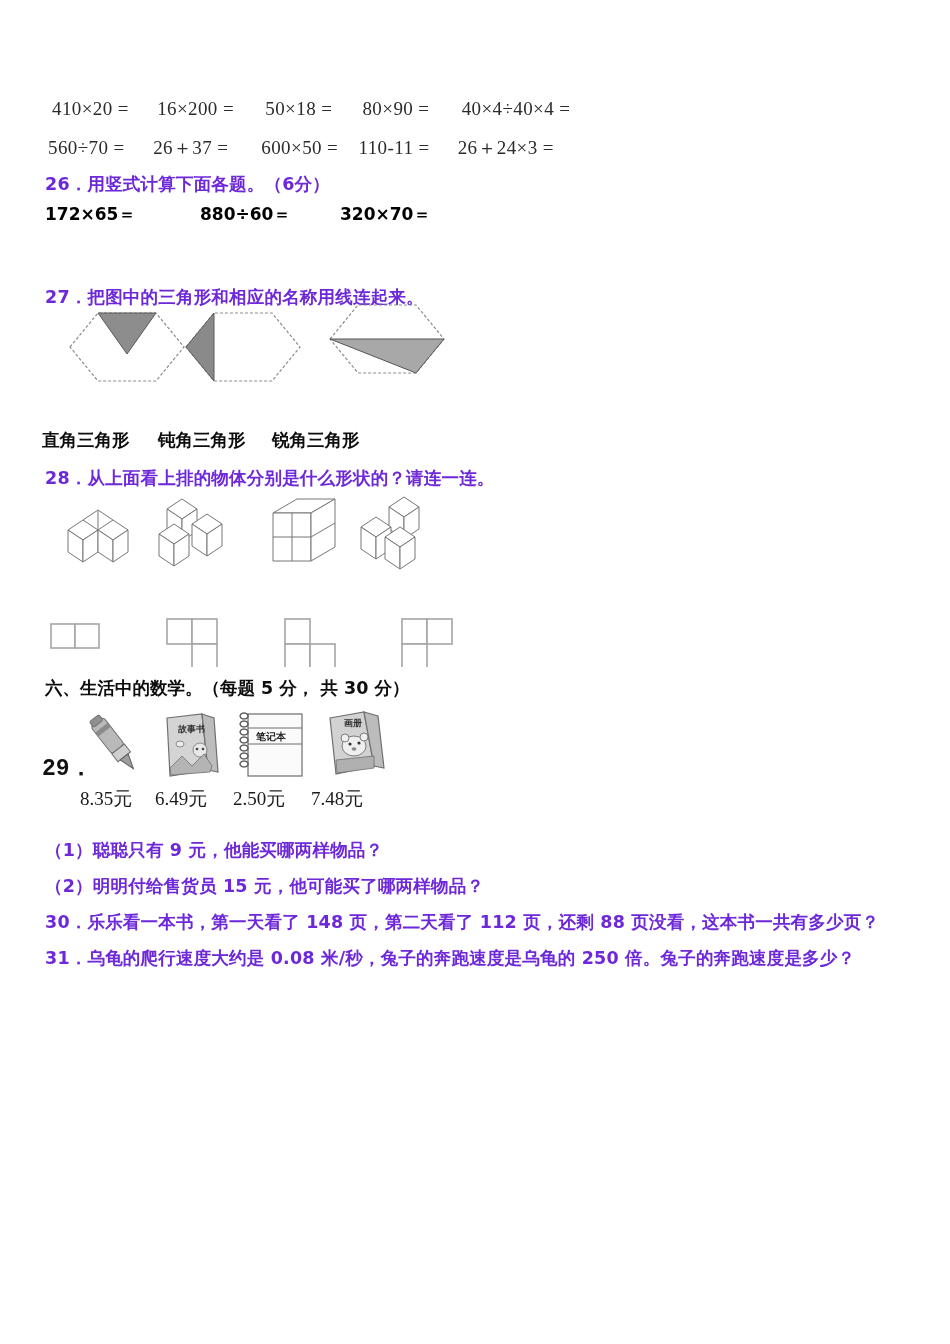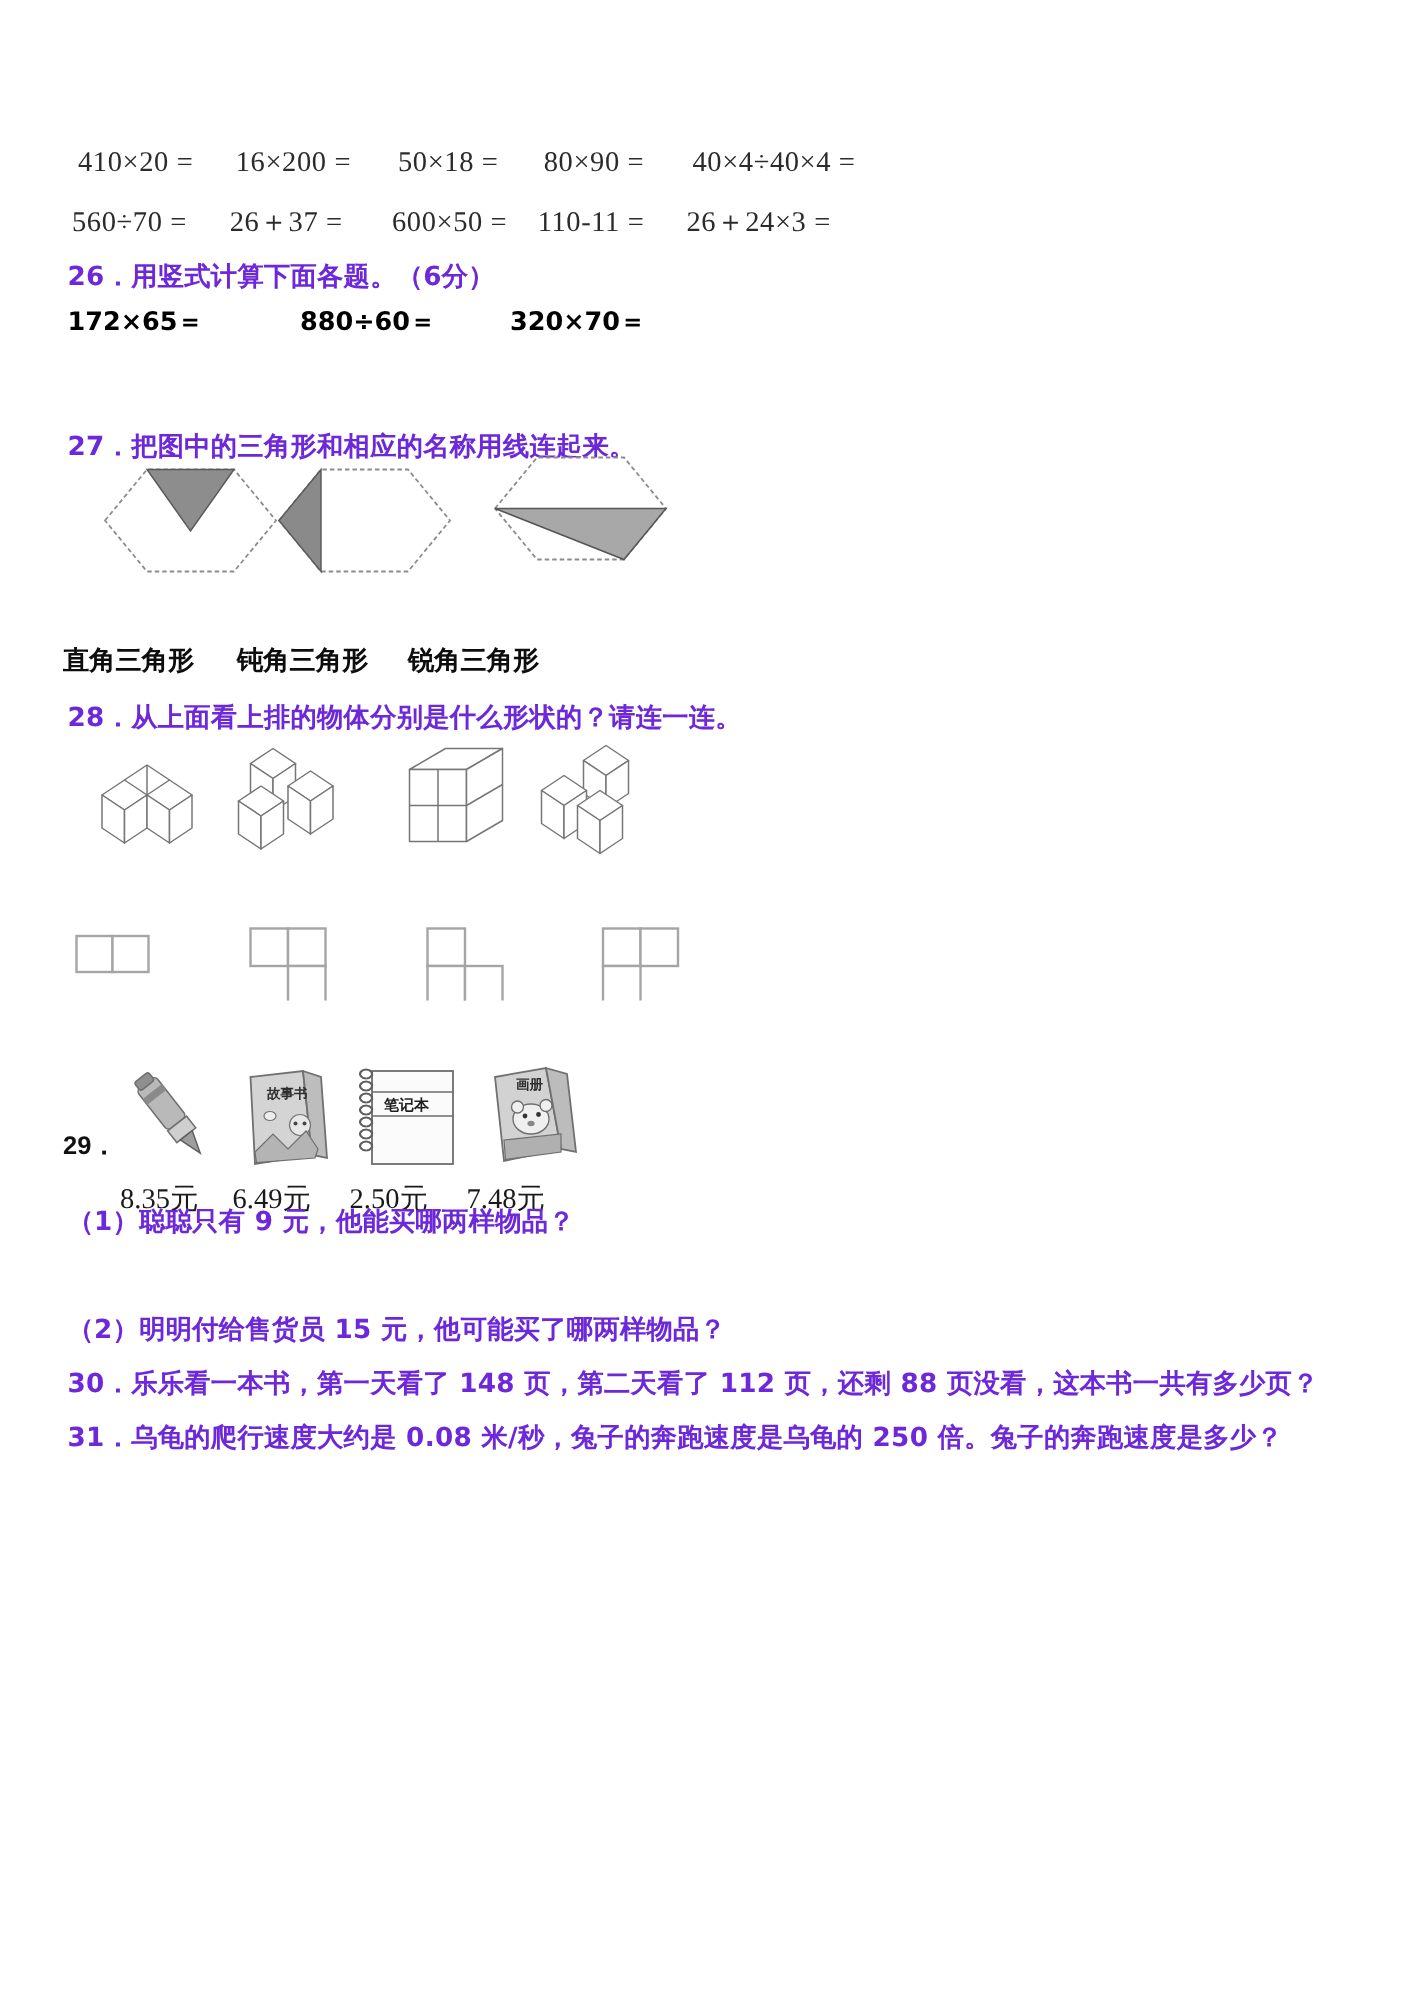--- a/index.html
+++ b/index.html
@@ -58,22 +58,22 @@
     font-weight: 700;
     color: #0d0d0d;
   }
   .price-label {
     font-family: "Liberation Serif", serif;
     font-size: 19px;
     color: #1a1a1a;
     text-align: left;
   }
   .num-label {
-    font-family: Liberation Sans, sans-serif;
-    font-size: 17px;
+    font-family: Liberation Mono, monospace;
+    font-size: 23px;
     font-weight: 700;
     color: #111;
   }
 
   
   .fig { position: absolute; }
 </style>
 </head>
 <body>
 
@@ -213,20 +213,21 @@
 
         <g>
           <rect x="362" y="14" width="25" height="25"></rect>
           <rect x="387" y="14" width="25" height="25"></rect>
           <rect x="362" y="39" width="25" height="25"></rect>
         </g>
       </g>
     </svg>
   </div>
 
+  <div class="abs section-head" style="left:45px; top:676px;">六、生活中的数学。（每题 5 分， 共 30 分）</div>
 
   <div class="abs num-label" style="left:42px; top:752px;">29．</div>
 
   <div class="fig" style="left:82px; top:710px; width:320px; height:72px;">
     <svg width="320" height="72" viewBox="0 0 320 72">
 
       <g>
         <g transform="rotate(-38 35 36)">
           <rect x="26" y="5" width="16" height="34" rx="3" fill="#b9b9b9" stroke="#6f6f6f" stroke-width="1"></rect>
           <rect x="26" y="12" width="16" height="5" fill="#8a8a8a"></rect>
@@ -276,19 +277,19 @@
         <path d="M254,50 L292,46 L292,58 L255,63 Z" fill="#b0b0b0" stroke="#6f6f6f" stroke-width="0.8"></path>
       </g>
     </svg>
   </div>
 
   <div class="abs price-label" style="left:80px; top:786px; width:68px;">8.35元</div>
   <div class="abs price-label" style="left:155px; top:786px; width:68px;">6.49元</div>
   <div class="abs price-label" style="left:233px; top:786px; width:68px;">2.50元</div>
   <div class="abs price-label" style="left:311px; top:786px; width:68px;">7.48元</div>
 
-  <div class="abs qline" style="left:45px; top:802px;">（1）聪聪只有 9 元，他能买哪两样物品？</div>
+  <div class="abs qline" style="left:45px; top:838px;">（1）聪聪只有 9 元，他能买哪两样物品？</div>
   <div class="abs qline" style="left:45px; top:874px;">（2）明明付给售货员 15 元，他可能买了哪两样物品？</div>
 
   <div class="abs qline" style="left:45px; top:910px;">30．乐乐看一本书，第一天看了 148 页，第二天看了 112 页，还剩 88 页没看，这本书一共有多少页？</div>
   <div class="abs qline" style="left:45px; top:946px;">31．乌龟的爬行速度大约是 0.08 米/秒，兔子的奔跑速度是乌龟的 250 倍。兔子的奔跑速度是多少？</div>
 
 </div>
 
 </body></html>

